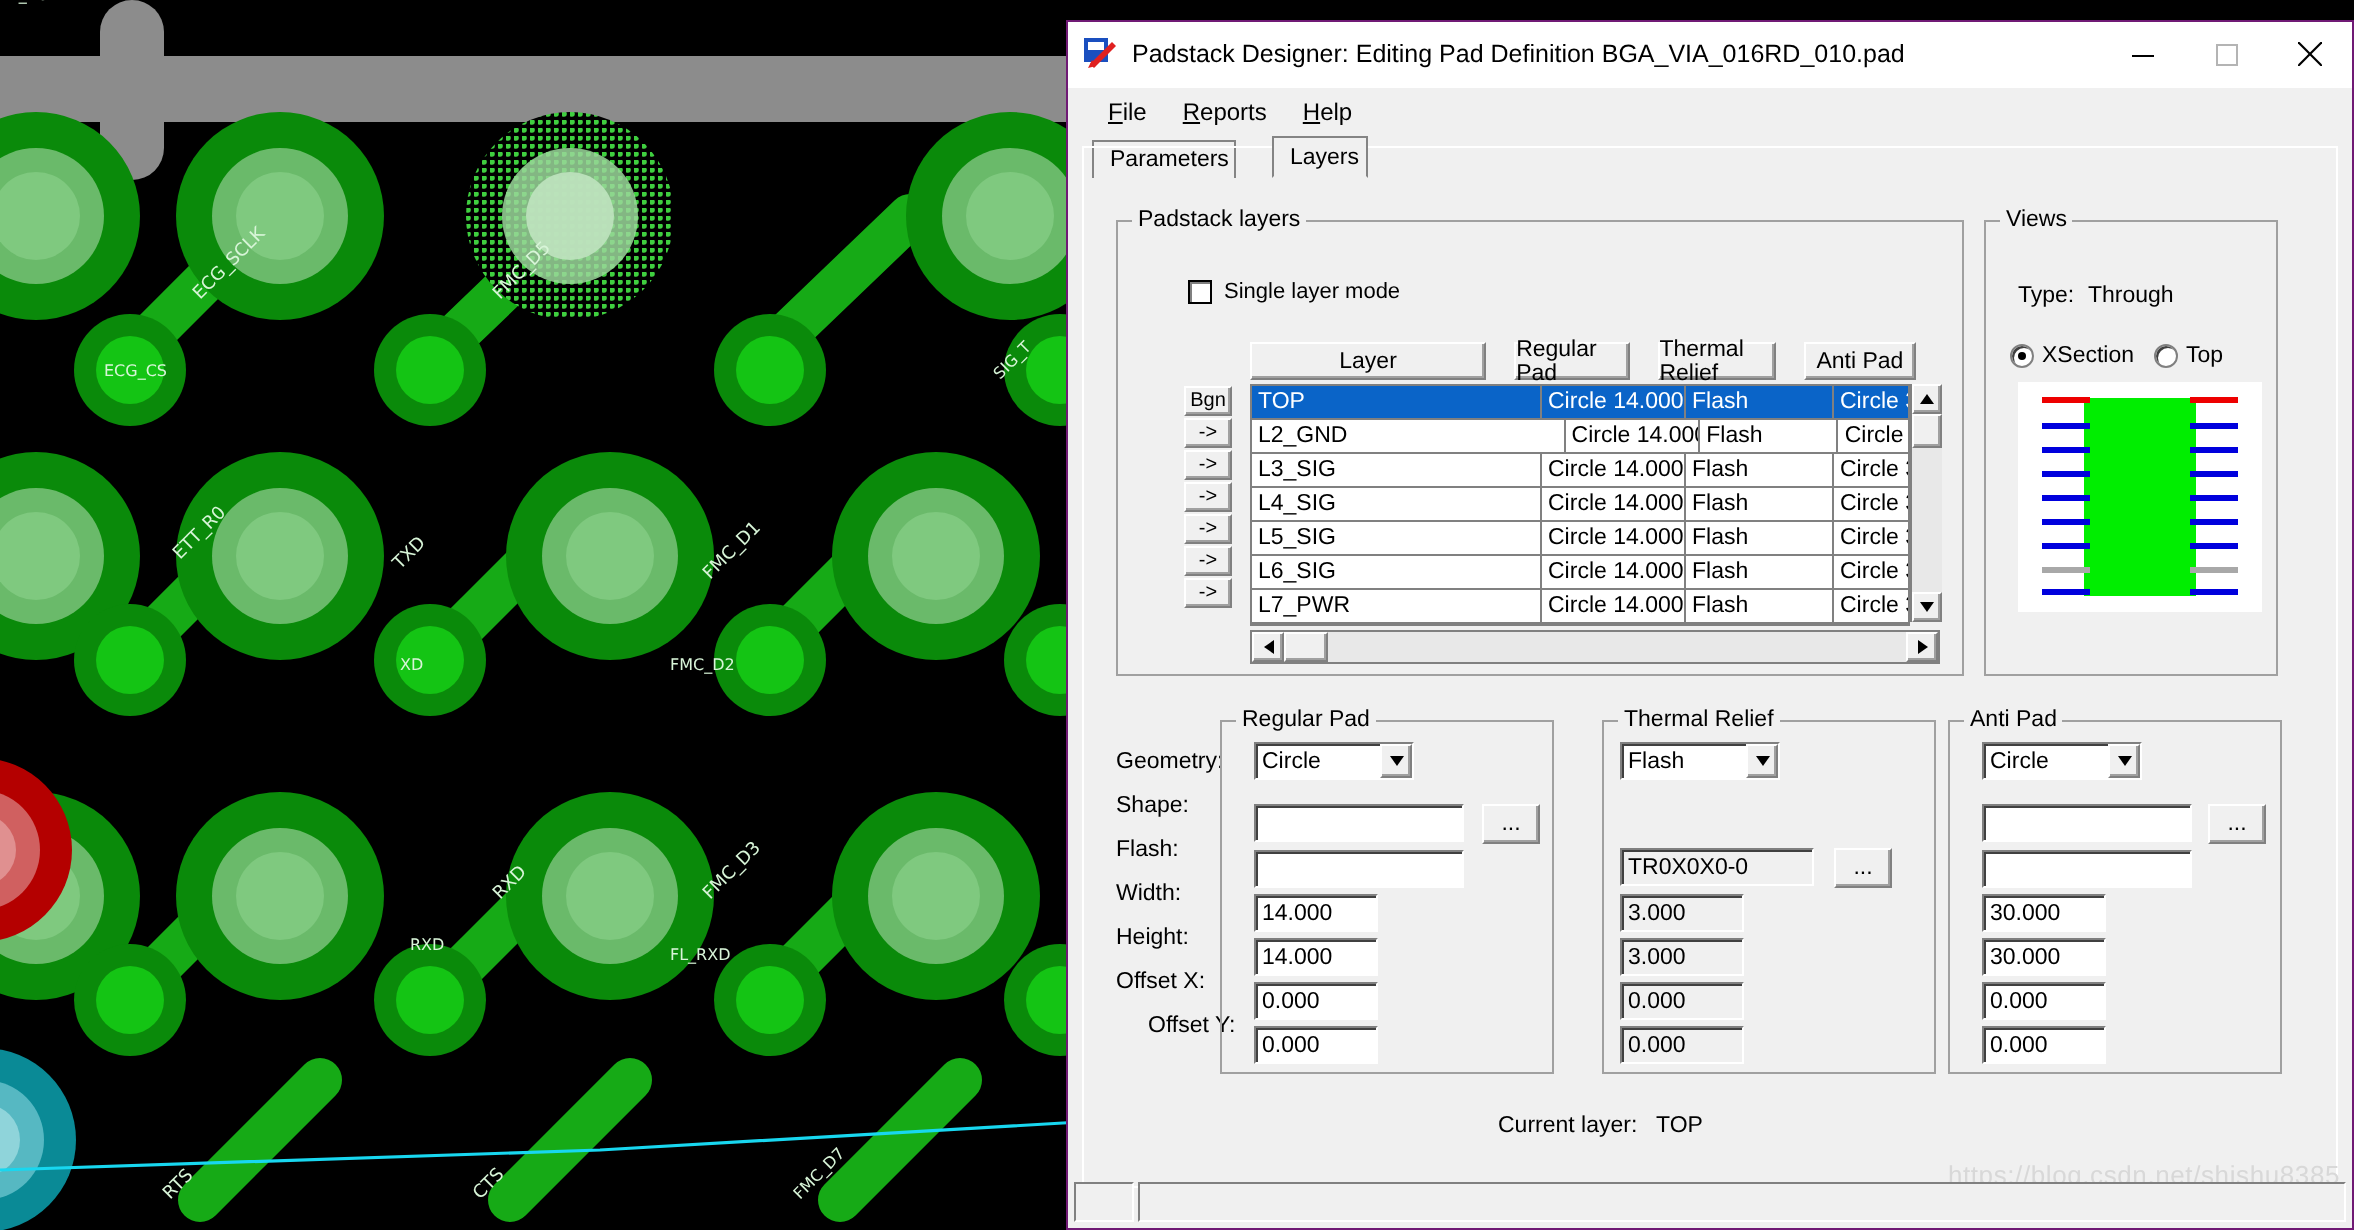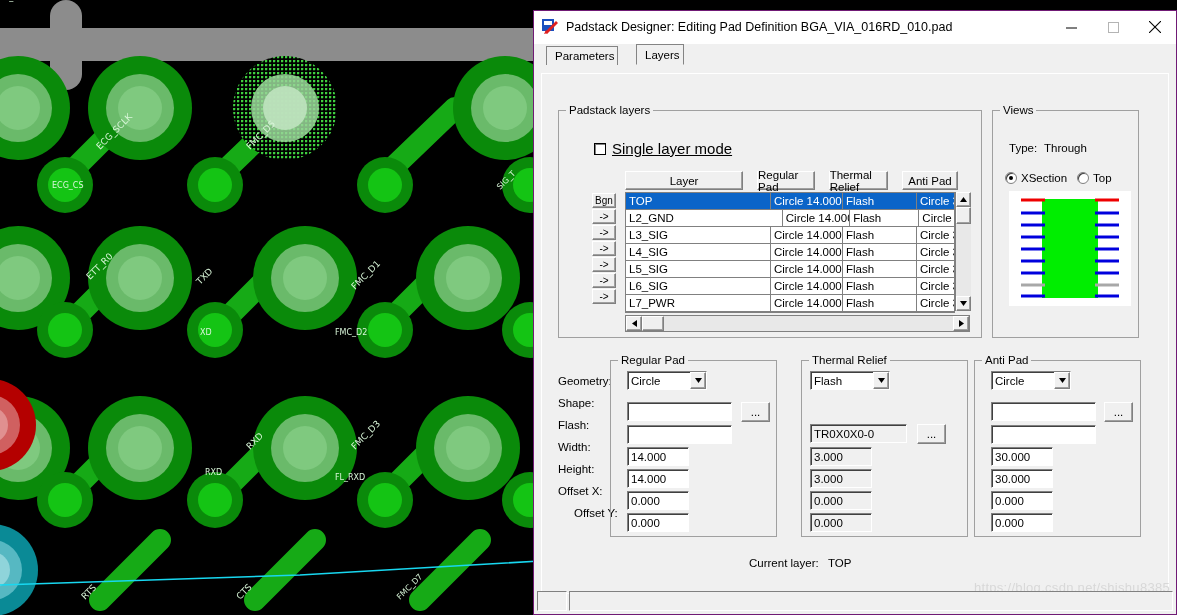--- a/index.html
+++ b/index.html
@@ -275,35 +275,40 @@
       </div>
       <div class="win-btn">
         <svg width="12" height="12" viewBox="0 0 12 12">
             <line x1="0" y1="0" x2="12" y2="12" stroke="#000" stroke-width="1.1"></line>
             <line x1="12" y1="0" x2="0" y2="12" stroke="#000" stroke-width="1.1"></line>
           </svg>
       </div>
     </div>
   </div>
 
+  <div class="menubar">
+    <div class="menu-item"><u>F</u>ile</div>
+    <div class="menu-item"><u>R</u>eports</div>
+    <div class="menu-item"><u>H</u>elp</div>
+  </div>
 
   <div class="tabstrip">
     <div class="tab" style="left:0;width:72px;">Parameters</div>
     <div class="tab sel" style="left:90px;width:48px;border-bottom:1px solid #f0f0f0;">Layers</div>
   </div>
 
   <div class="bigframe"></div>
 
   <div class="group" style="left:24px;top:99px;width:424px;height:228px;">
     <span class="glabel">Padstack layers</span>
   </div>
 
   <div style="position:absolute;left:60px;top:129px;display:flex;align-items:center;gap:6px;">
     <span class="cb"></span>
-    <span style="font-size:15px;text-decoration:underline;">Single layer mode</span>
+    <span style="font-size:11px;">Single layer mode</span>
   </div>
 
   <div class="tbl-wrap" style="left:58px;top:160px;width:380px;">
     <div class="hdrrow" style="margin-left:33px;">
       <div class="hdrcell" style="width:148px;">Layer</div>
       <div class="hdrcell" style="width:72px;">Regular Pad</div>
       <div class="hdrcell" style="width:74px;">Thermal Relief</div>
       <div class="hdrcell" style="width:70px;">Anti Pad</div>
     </div>
 

